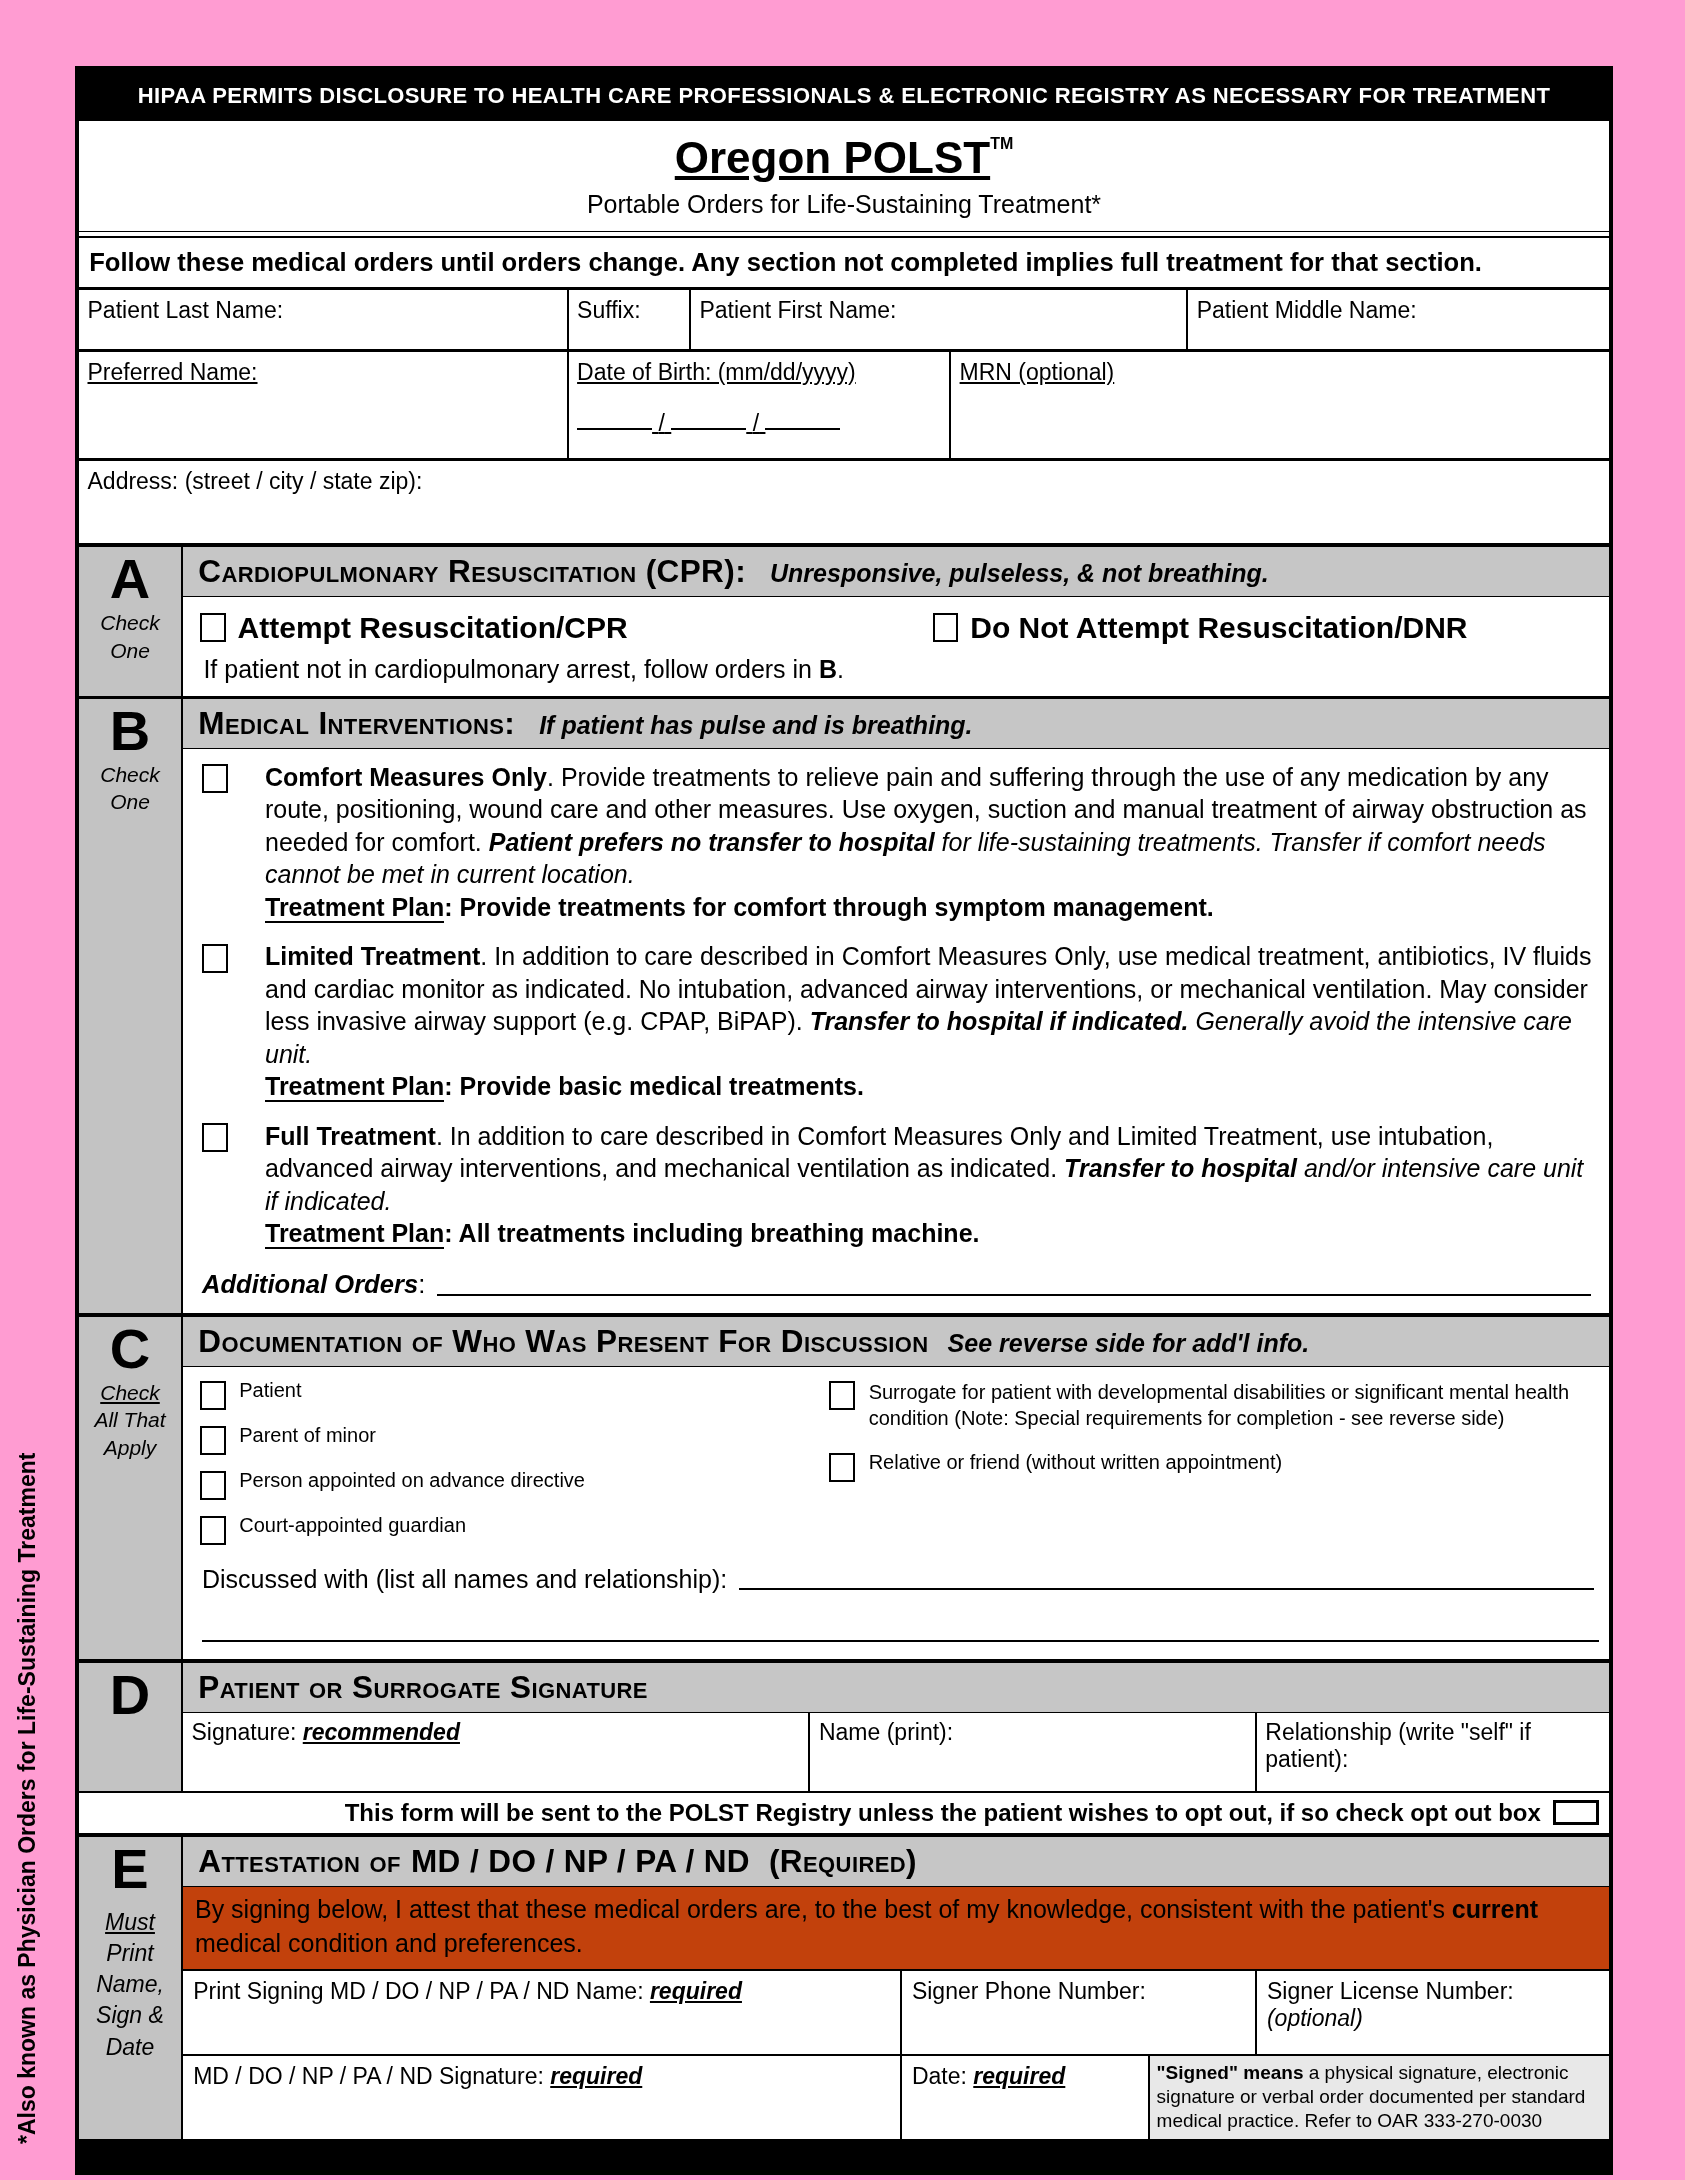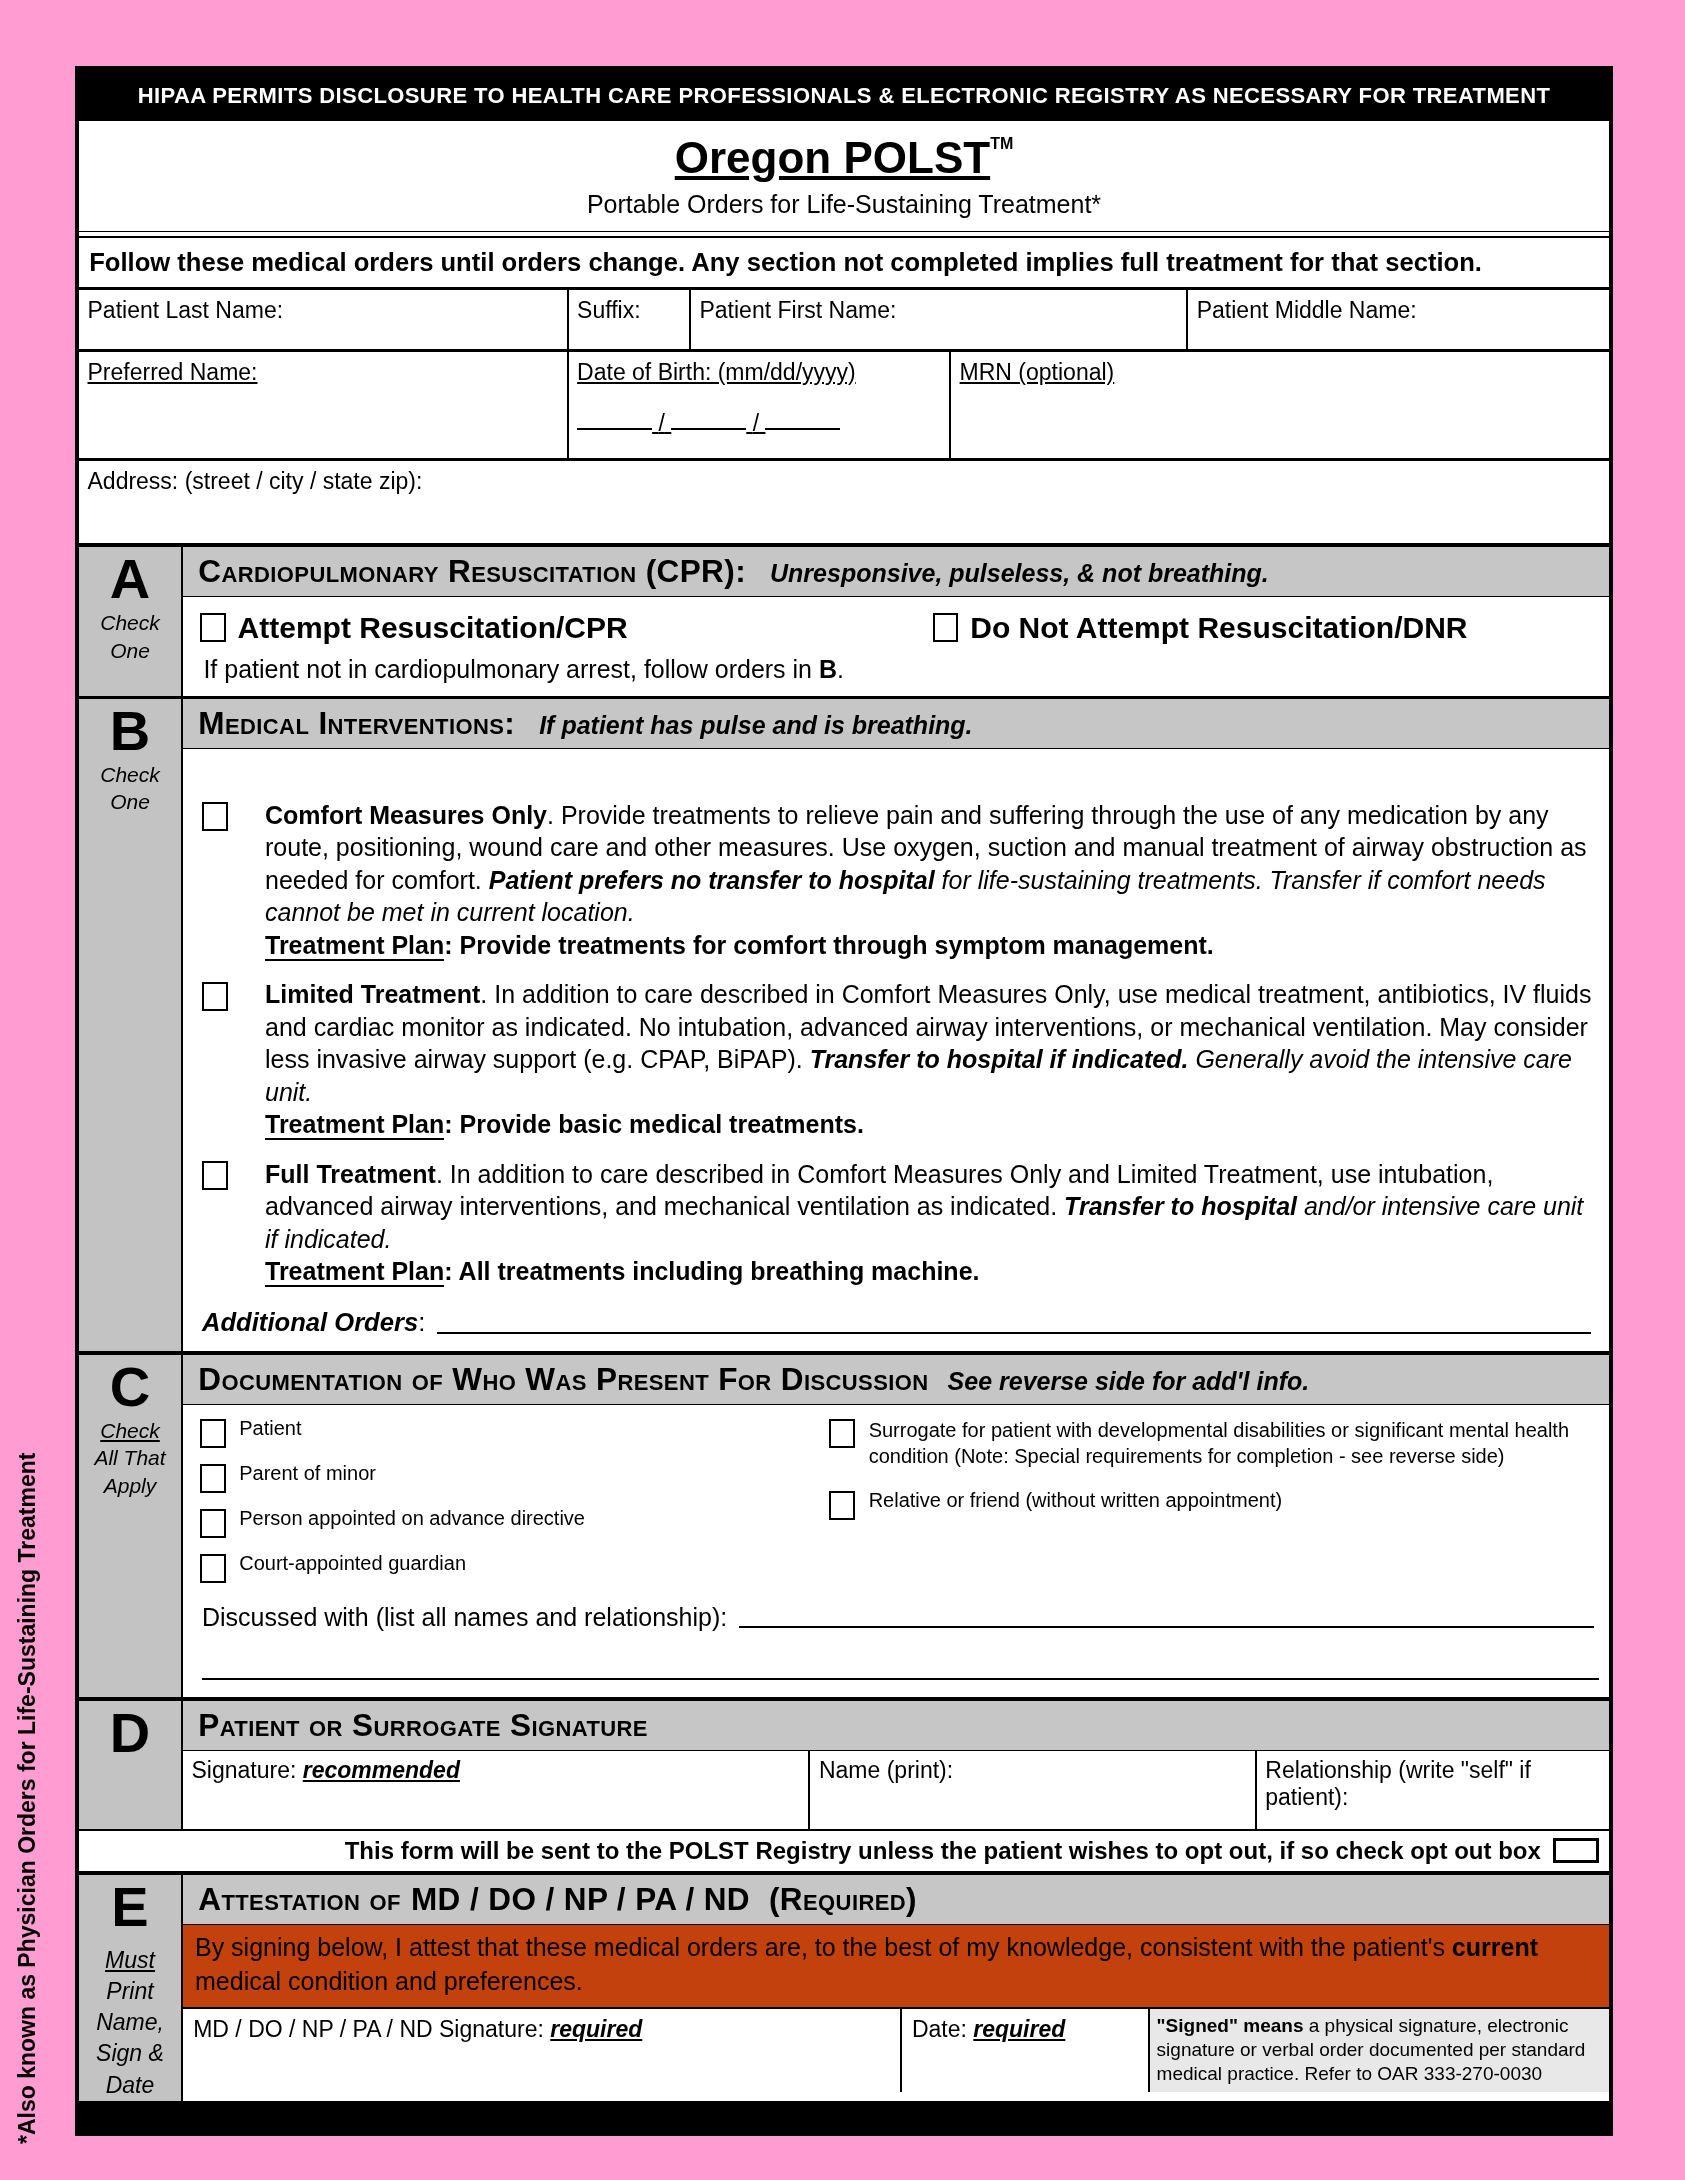--- a/index.html
+++ b/index.html
@@ -50,21 +50,21 @@
   .hdr-it { font-weight:bold; font-style:italic; font-size:25px; margin-left:24px; }
   .cbx { display:inline-block; width:25.6px; height:29px; border:2.6px solid #000; background:#fff; flex:none; }
 
   
   .a-opts { display:flex; padding:13.6px 0 1.7px 17px; }
   .a-item { display:flex; align-items:center; gap:12px; font-weight:bold; font-size:30px; }
   .a-item.first { width:52%; }
   .a-note { font-size:25px; padding:8.5px 0 12px 20.4px; }
 
   
-  .b-body { padding:12px 10px 0 19px;margin-top:38px; }
+  .b-body { padding:12px 10px 0 19px; }
   .bopt { position:relative; padding-left:63px; font-size:25px; line-height:1.3; margin-bottom:17px; }
   .bopt .cbx { position:absolute; left:0; top:3.4px; }
   .btitle { font-weight:bold; }
   .bi { font-weight:bold; font-style:italic; }
   .it { font-style:italic; }
   .plan { display:block; font-weight:bold; }
   .plan-u { border-bottom:2.6px solid #000; }
   .addorders { display:flex; align-items:flex-end; font-size:25.6px; padding:0 3.4px 13.6px 0; }
   .addlabel { font-weight:bold; font-style:italic; white-space:nowrap; }
   .fill-line { flex:1; border-bottom:2.6px solid #000; margin:0 5.1px 3.4px 12px; height:29px; }
@@ -320,20 +320,29 @@
       </div>
       <div class="scontent">
         <div class="sechdr">
           <span class="sc">Attestation of</span>
           <span class="sc" style="margin-left:10.2px; font-variant:normal">MD / DO / NP / PA / ND</span>
           <span class="sc" style="margin-left:19px">(Required)</span>
         </div>
         <div class="attest">
           <span>By signing below, I attest that these medical orders are, to the best of my knowledge, consistent with the patient's </span><span class="b">current</span><span> medical condition and preferences.</span>
         </div>
+        <div class="erow erow1">
+          <div class="ecell e1">
+            <span>Print Signing MD / DO / NP / PA / ND Name: </span><span class="req">required</span>
+          </div>
+          <div class="ecell e2">Signer Phone Number:</div>
+          <div class="ecell e3">
+            <span>Signer License Number: </span><span class="opt-it">(optional)</span>
+          </div>
+        </div>
         <div class="erow">
           <div class="ecell e4">
             <span>MD / DO / NP / PA / ND Signature: </span><span class="req">required</span>
           </div>
           <div class="ecell e5">
             <span>Date: </span><span class="req">required</span>
           </div>
           <div class="ecell enote">
             <span class="b">"Signed" means</span><span> a physical signature, electronic signature or verbal order documented per standard medical practice. Refer to OAR 333-270-0030</span>
           </div>

